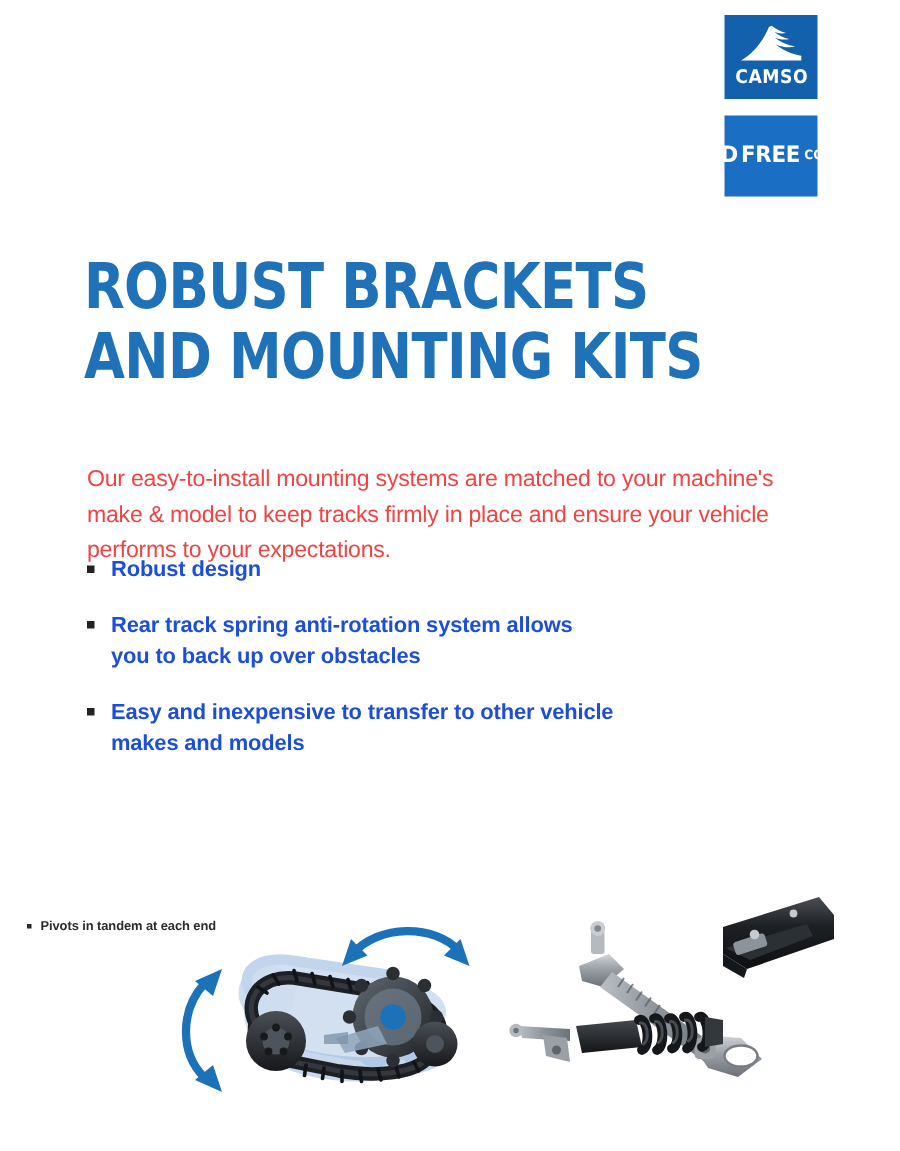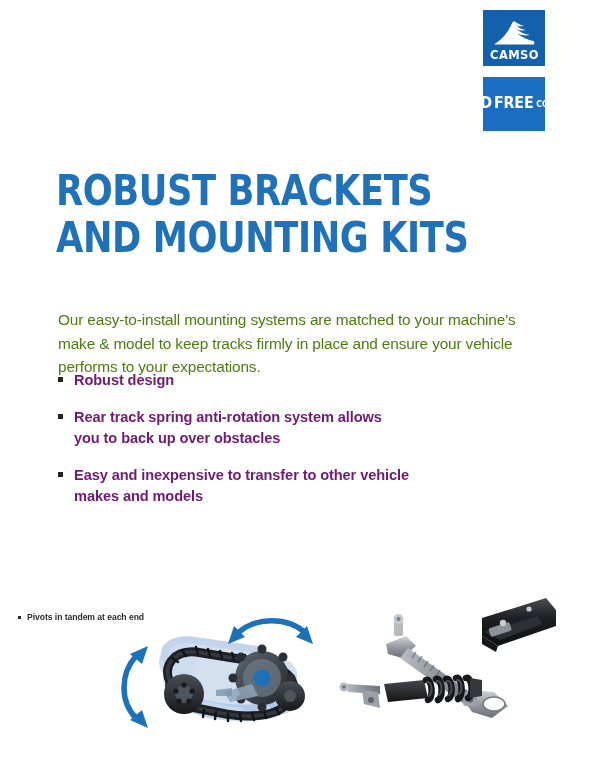--- a/index.html
+++ b/index.html
@@ -27,21 +27,21 @@
     left: 483px;
     width: 62px;
   }
   .logo-camso {
     width: 62px;
     height: 56px;
     background: #1360ad;
     display: flex;
     flex-direction: column;
     align-items: center;
-    justify-content: center;
+    justify-content: flex-start;
     box-sizing: border-box;
     padding-top: 6px;
   }
   .camso-mark {
     width: 44px;
     height: 26px;
     display: block;
   }
   .camso-word {
     color: #ffffff;
@@ -92,38 +92,38 @@
     transform-origin: left top;
   }
   .headline .hl-row { display: block; white-space: nowrap; }
 
   
   .intro {
     position: absolute;
     left: 58px;
     top: 293px;
     width: 470px;
-    color: #4d7c0f;
+    color: #ef4444;
     font-size: 15.4px;
     line-height: 23.5px;
     letter-spacing: -0.15px;
   }
 
   
   .bullets {
     position: absolute;
     left: 58px;
     top: 370px;
     width: 470px;
   }
   .bullet-item {
     position: relative;
     padding-left: 16px;
     margin-bottom: 16px;
-    color: #701a75;
+    color: #1d4ed8;
     font-size: 14.6px;
     font-weight: bold;
     line-height: 21px;
     letter-spacing: -0.1px;
   }
   .bullet-item:last-child { margin-bottom: 0; }
   .bullet-marker {
     position: absolute;
     left: 0;
     top: 7px;

